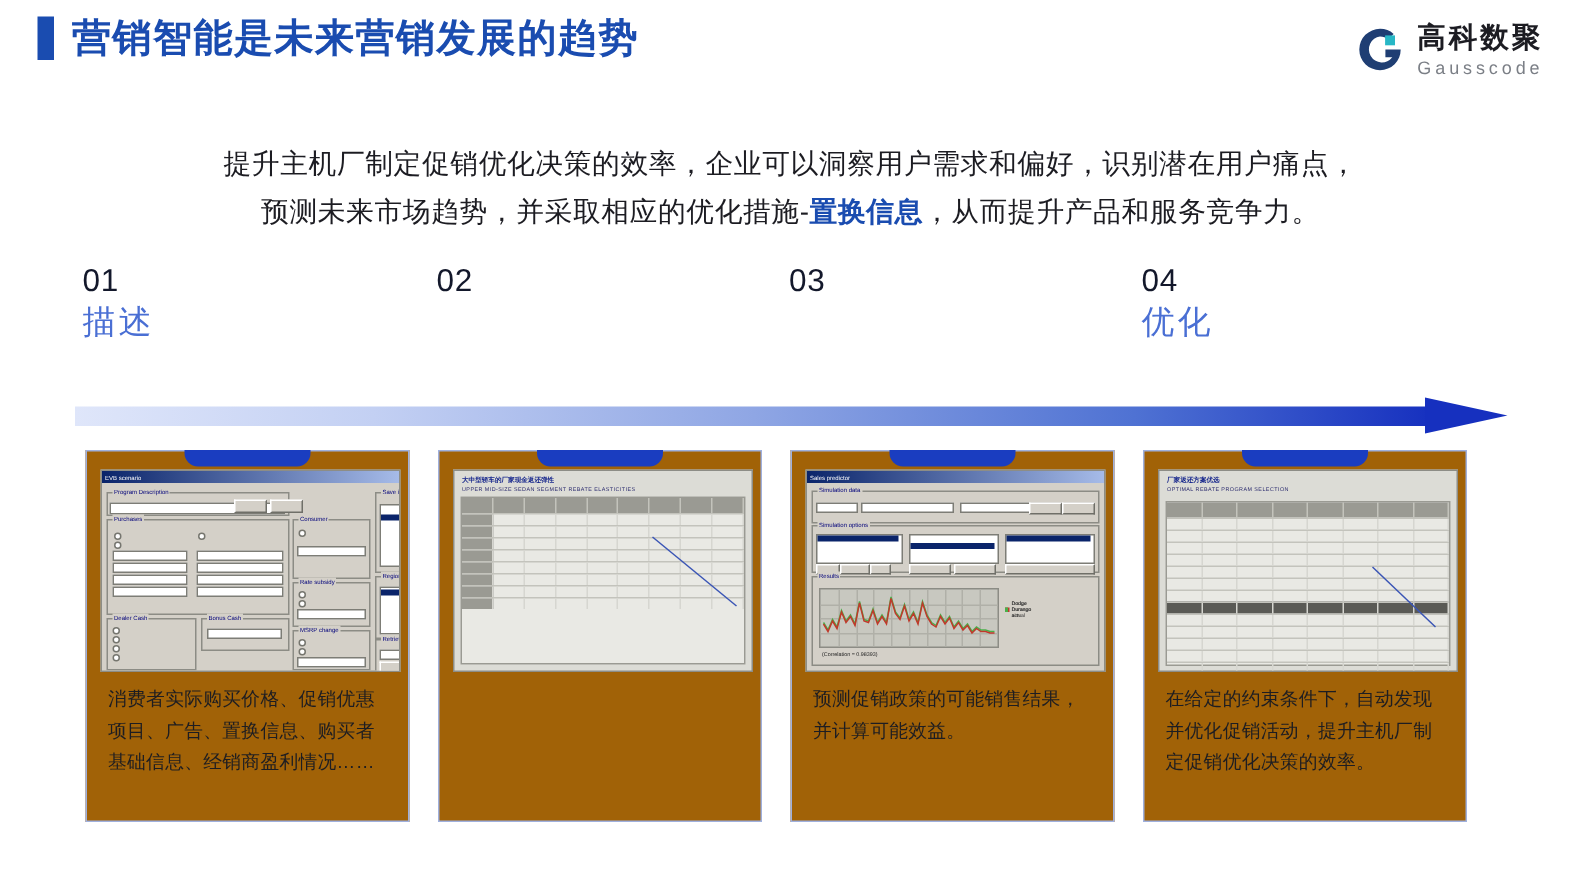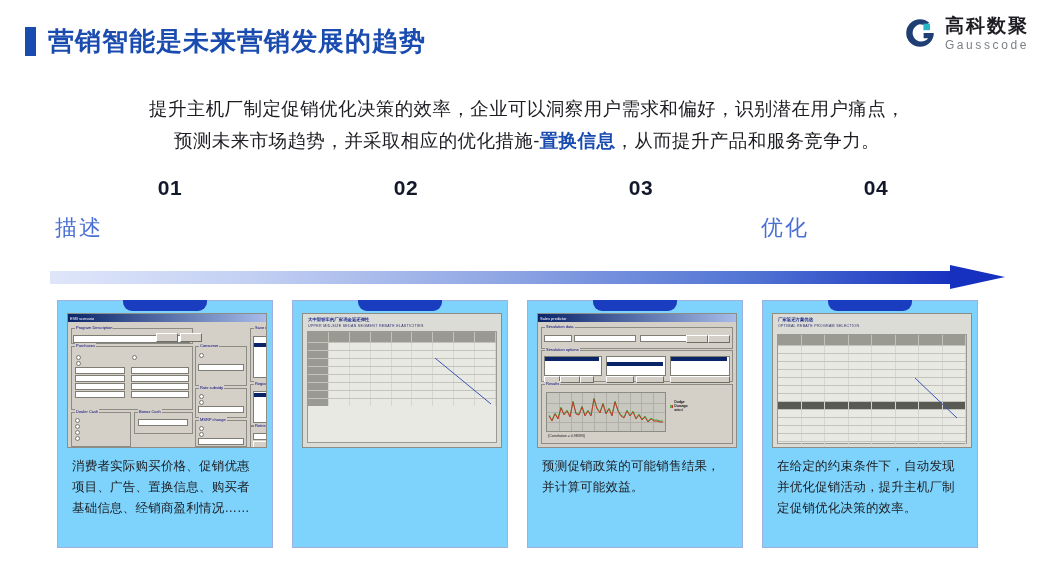--- a/index.html
+++ b/index.html
@@ -4,53 +4,53 @@
 <style>
   html,body{margin:0;padding:0;}
   body{
     width:1051px;height:586px;background:#ffffff;overflow:hidden;
     font-family:"Liberation Sans","DejaVu Sans",sans-serif;
     -webkit-font-smoothing:antialiased;
   }
   .slide{position:relative;width:1051px;height:586px;}
 
   
-  .title-row{position:absolute;left:25px;top:24px;display:flex;align-items:center;}
+  .title-row{position:absolute;left:25px;top:8px;display:flex;align-items:center;}
   .title-accent{width:11px;height:29px;background:#1A4CB0;margin-right:12px;}
   .title-text{font-size:26px;font-weight:bold;color:#1A4CB0;letter-spacing:1px;white-space:nowrap;}
 
   .logo{position:absolute;right:22px;top:16px;display:flex;align-items:flex-start;}
   .logo-mark{position:relative;width:34px;height:34px;margin-right:8px;flex:none;}
   .logo-txt{display:flex;flex-direction:column;line-height:1;}
   .logo-cn{font-size:19px;font-weight:bold;color:#1c1c22;letter-spacing:2px;}
   .logo-en{font-size:12px;color:#7b7f86;letter-spacing:2.6px;margin-top:4px;}
 
   
   .lede{position:absolute;left:52px;top:93px;width:950px;text-align:center;
         font-size:18.5px;color:#1c1c22;line-height:32px;letter-spacing:.4px;}
   .lede .hl{color:#1A4CB0;font-weight:bold;}
 
   
   .steps{position:absolute;left:55px;top:176px;width:950px;height:78px;}
   .step{position:absolute;top:0;width:230px;}
-  .step .num{font-size:21px;font-weight:bold;color:#13182b;letter-spacing:.5px;text-align:center;}
-  .step .name{font-size:22px;color:#4a6fd4;margin-top:13px;letter-spacing:2px;}
+  .step .num{font-size:21px;font-weight:normal;color:#13182b;letter-spacing:.5px;}
+  .step .name{font-size:22px;color:#4a6fd4;letter-spacing:2px;}
 
   
   .arrow{position:absolute;left:50px;top:265px;width:955px;height:24px;}
   .arrow-bar{position:absolute;left:0;top:6px;width:905px;height:13px;
     background:linear-gradient(to right,#dfe6fa 0%,#c3d0f3 22%,#8fa6e4 50%,#4f72d3 78%,#1630bf 100%);}
   .arrow-head{position:absolute;left:900px;top:0;width:0;height:0;
     border-top:12px solid transparent;border-bottom:12px solid transparent;
     border-left:55px solid #1630bf;}
 
   
   .cards{position:absolute;left:57px;top:300px;width:940px;height:250px;}
   .card{position:absolute;top:0;width:216px;height:248px;
-        border:1px solid #9fb0de;background:#7dd3fc;box-sizing:border-box;}
+        border:1px solid #9fb0de;background:#a16207;box-sizing:border-box;}
   .card-tab{position:absolute;top:-1px;left:50%;transform:translateX(-50%);
             width:84px;height:11px;background:#1A3DC0;
             border-bottom-left-radius:9px;border-bottom-right-radius:9px;}
   .shot{position:absolute;left:9px;top:12px;width:198px;height:133px;
         background:#c9c9c0;border:1px solid #8d8d86;overflow:hidden;}
   .caption{position:absolute;left:14px;right:12px;top:155px;
            font-size:12.5px;color:#1d1d22;line-height:21px;letter-spacing:.2px;}
 
   
   .win{position:absolute;inset:0;background:#d4d0c8;}

